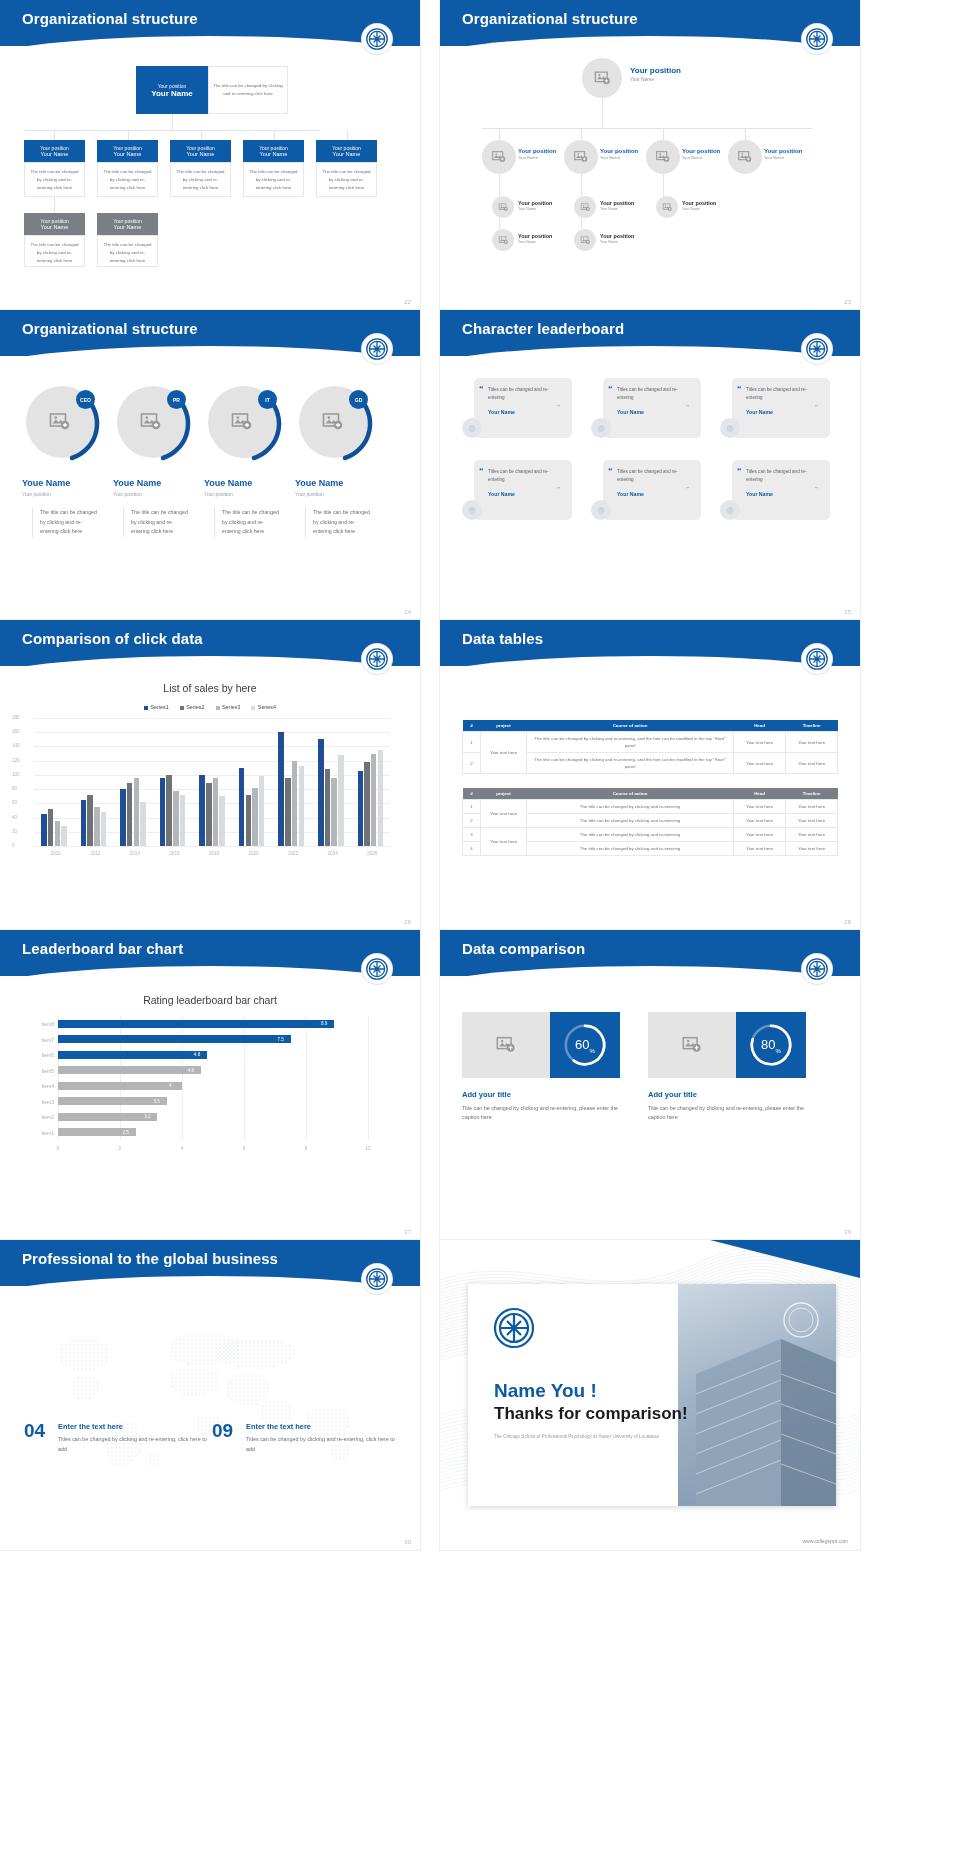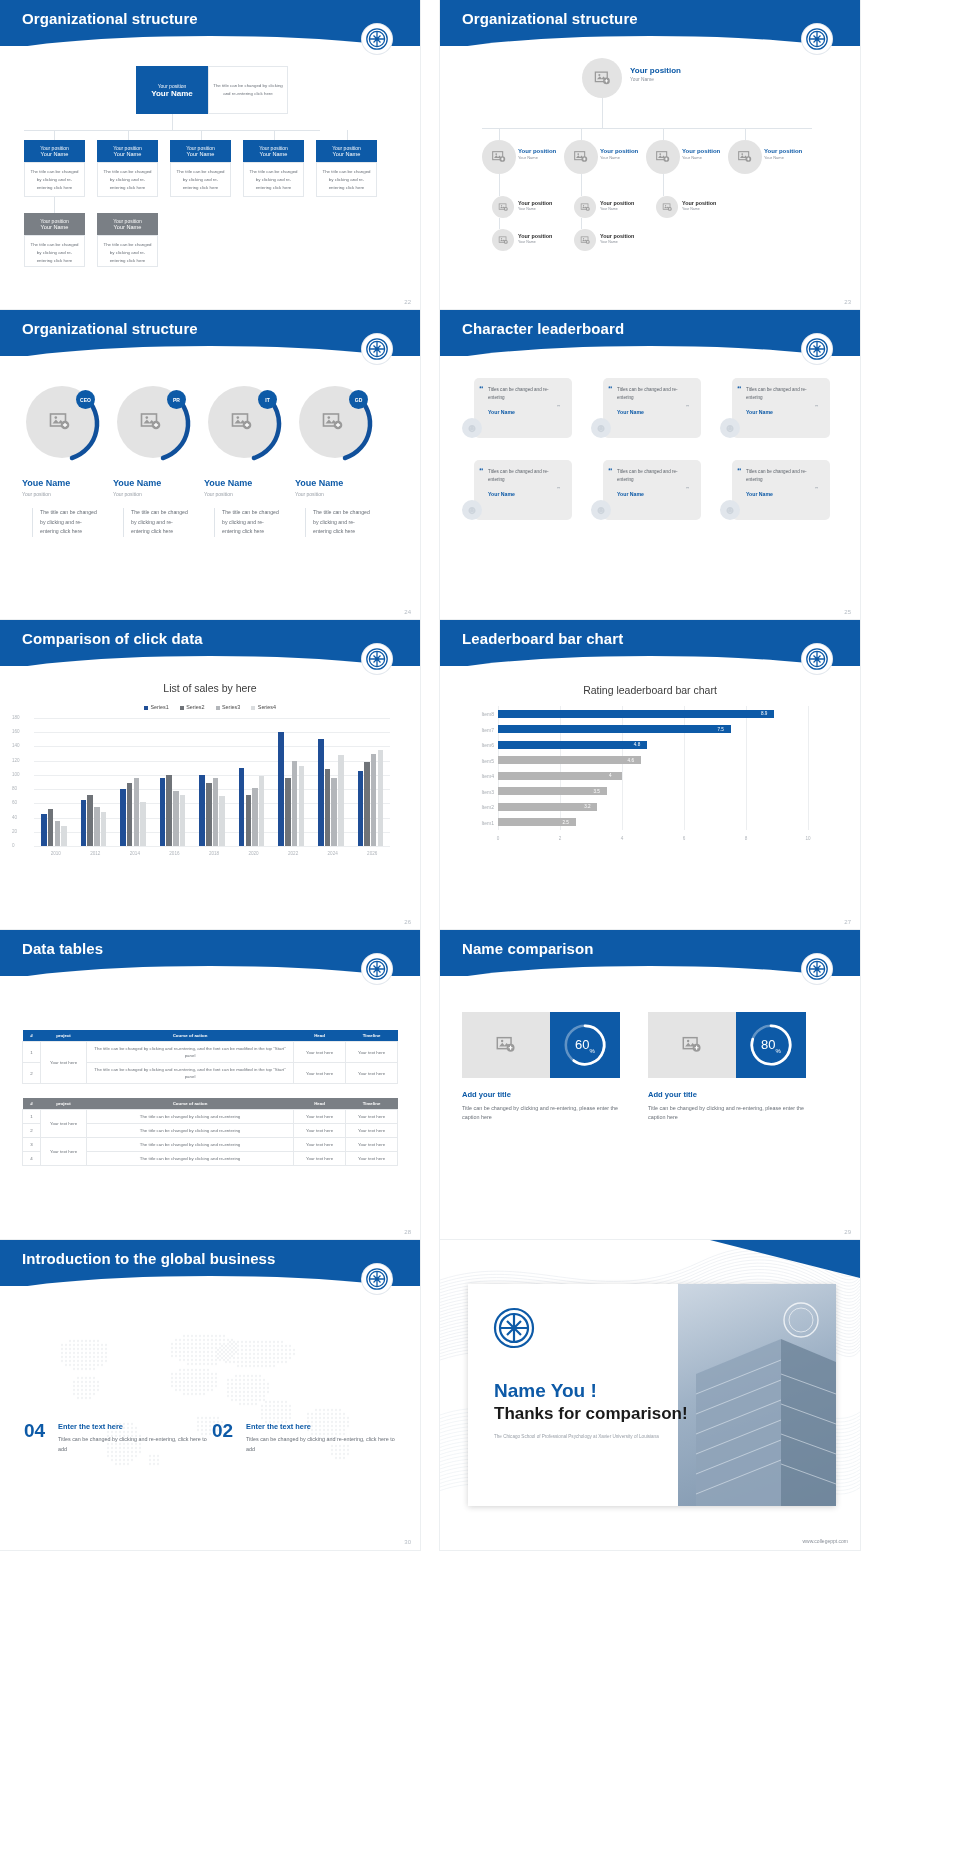--- a/index.html
+++ b/index.html
@@ -565,75 +565,20 @@
         <div class="bar" style="left:370.96444444444444px; top:133.55555555555554px; width:5.5px; height:92.44444444444444px; background:#b3b6ba;"></div>
         <div class="bar" style="left:377.6644444444445px; top:130px; width:5.5px; height:96px; background:#d9dcde;"></div>
         <div class="axis-lab" style="left:361.22222222222223px; top:231px; width:22px; text-align:center;">2026</div>
       </div>
     <div class="pgnum">26</div>
   </div>
 
   <div class="slide">
     <div class="band"></div>
       <div class="band-curve"></div>
-    <div class="s-title">Leaderboard bar chart</div>
-    <div class="logo">
-      <svg viewBox="0 0 24 24">
-          <g fill="none" stroke="#0d5aa7" stroke-width="1.3">
-        <circle cx="12" cy="12" r="10.2"></circle>
-            <circle cx="12" cy="12" r="7.6"></circle>
-        <path d="M8.5 8.5 L15.5 15.5 M15.5 8.5 L8.5 15.5 M12 5 L12 19 M5 12 L19 12"></path>
-      </g>
-        </svg>
-    </div>
-    <div class="ch-title" style="top:64px;">Rating leaderboard bar chart</div>
-    <div id="s27-plot">
-        <div style="position:absolute; left:58px; top:86px; width:1px; height:124px; background:#eceef0;"></div>
-          <div class="axis-lab" style="left:53px; top:216px; width:10px; text-align:center;">0</div>
-        <div style="position:absolute; left:120px; top:86px; width:1px; height:124px; background:#eceef0;"></div>
-          <div class="axis-lab" style="left:115px; top:216px; width:10px; text-align:center;">2</div>
-        <div style="position:absolute; left:182px; top:86px; width:1px; height:124px; background:#eceef0;"></div>
-          <div class="axis-lab" style="left:177px; top:216px; width:10px; text-align:center;">4</div>
-        <div style="position:absolute; left:244px; top:86px; width:1px; height:124px; background:#eceef0;"></div>
-          <div class="axis-lab" style="left:239px; top:216px; width:10px; text-align:center;">6</div>
-        <div style="position:absolute; left:306px; top:86px; width:1px; height:124px; background:#eceef0;"></div>
-          <div class="axis-lab" style="left:301px; top:216px; width:10px; text-align:center;">8</div>
-        <div style="position:absolute; left:368px; top:86px; width:1px; height:124px; background:#eceef0;"></div>
-          <div class="axis-lab" style="left:363px; top:216px; width:10px; text-align:center;">10</div>
-        <div class="hbar-lbl" style="left:24px; top:91px; width:30px;">Item8</div>
-          <div class="hbar" style="position:absolute; left:58px; top:89.5px; width:275.9px; height:8px; background:#0d5aa7;"></div>
-          <div class="hbar-val" style="left:320.9px; top:91.3px;">8.9</div>
-        <div class="hbar-lbl" style="left:24px; top:106.5px; width:30px;">Item7</div>
-          <div class="hbar" style="position:absolute; left:58px; top:105px; width:232.5px; height:8px; background:#0d5aa7;"></div>
-          <div class="hbar-val" style="left:277.5px; top:106.8px;">7.5</div>
-        <div class="hbar-lbl" style="left:24px; top:122px; width:30px;">Item6</div>
-          <div class="hbar" style="position:absolute; left:58px; top:120.5px; width:148.79999999999998px; height:8px; background:#0d5aa7;"></div>
-          <div class="hbar-val" style="left:193.79999999999998px; top:122.3px;">4.8</div>
-        <div class="hbar-lbl" style="left:24px; top:137.5px; width:30px;">Item5</div>
-          <div class="hbar" style="position:absolute; left:58px; top:136px; width:142.6px; height:8px; background:#b4b4b4;"></div>
-          <div class="hbar-val" style="left:187.6px; top:137.8px;">4.6</div>
-        <div class="hbar-lbl" style="left:24px; top:153px; width:30px;">Item4</div>
-          <div class="hbar" style="position:absolute; left:58px; top:151.5px; width:124px; height:8px; background:#b4b4b4;"></div>
-          <div class="hbar-val" style="left:169px; top:153.3px;">4</div>
-        <div class="hbar-lbl" style="left:24px; top:168.5px; width:30px;">Item3</div>
-          <div class="hbar" style="position:absolute; left:58px; top:167px; width:108.5px; height:8px; background:#b4b4b4;"></div>
-          <div class="hbar-val" style="left:153.5px; top:168.8px;">3.5</div>
-        <div class="hbar-lbl" style="left:24px; top:184px; width:30px;">Item2</div>
-          <div class="hbar" style="position:absolute; left:58px; top:182.5px; width:99.2px; height:8px; background:#b4b4b4;"></div>
-          <div class="hbar-val" style="left:144.2px; top:184.3px;">3.2</div>
-        <div class="hbar-lbl" style="left:24px; top:199.5px; width:30px;">Item1</div>
-          <div class="hbar" style="position:absolute; left:58px; top:198px; width:77.5px; height:8px; background:#b4b4b4;"></div>
-          <div class="hbar-val" style="left:122.5px; top:199.8px;">2.5</div>
-      </div>
-    <div class="pgnum">27</div>
-  </div>
-
-  <div class="slide">
-    <div class="band"></div>
-      <div class="band-curve"></div>
     <div class="s-title">Data tables</div>
     <div class="logo">
       <svg viewBox="0 0 24 24">
           <g fill="none" stroke="#0d5aa7" stroke-width="1.3">
         <circle cx="12" cy="12" r="10.2"></circle>
             <circle cx="12" cy="12" r="7.6"></circle>
         <path d="M8.5 8.5 L15.5 15.5 M15.5 8.5 L8.5 15.5 M12 5 L12 19 M5 12 L19 12"></path>
       </g>
         </svg>
     </div>
@@ -715,21 +660,76 @@
             </tr>
           </tbody>
         </table>
       </div>
     <div class="pgnum">28</div>
   </div>
 
   <div class="slide">
     <div class="band"></div>
       <div class="band-curve"></div>
-    <div class="s-title">Name comparison</div>
+    <div class="s-title">Leaderboard bar chart</div>
+    <div class="logo">
+      <svg viewBox="0 0 24 24">
+          <g fill="none" stroke="#0d5aa7" stroke-width="1.3">
+        <circle cx="12" cy="12" r="10.2"></circle>
+            <circle cx="12" cy="12" r="7.6"></circle>
+        <path d="M8.5 8.5 L15.5 15.5 M15.5 8.5 L8.5 15.5 M12 5 L12 19 M5 12 L19 12"></path>
+      </g>
+        </svg>
+    </div>
+    <div class="ch-title" style="top:64px;">Rating leaderboard bar chart</div>
+    <div id="s27-plot">
+        <div style="position:absolute; left:58px; top:86px; width:1px; height:124px; background:#eceef0;"></div>
+          <div class="axis-lab" style="left:53px; top:216px; width:10px; text-align:center;">0</div>
+        <div style="position:absolute; left:120px; top:86px; width:1px; height:124px; background:#eceef0;"></div>
+          <div class="axis-lab" style="left:115px; top:216px; width:10px; text-align:center;">2</div>
+        <div style="position:absolute; left:182px; top:86px; width:1px; height:124px; background:#eceef0;"></div>
+          <div class="axis-lab" style="left:177px; top:216px; width:10px; text-align:center;">4</div>
+        <div style="position:absolute; left:244px; top:86px; width:1px; height:124px; background:#eceef0;"></div>
+          <div class="axis-lab" style="left:239px; top:216px; width:10px; text-align:center;">6</div>
+        <div style="position:absolute; left:306px; top:86px; width:1px; height:124px; background:#eceef0;"></div>
+          <div class="axis-lab" style="left:301px; top:216px; width:10px; text-align:center;">8</div>
+        <div style="position:absolute; left:368px; top:86px; width:1px; height:124px; background:#eceef0;"></div>
+          <div class="axis-lab" style="left:363px; top:216px; width:10px; text-align:center;">10</div>
+        <div class="hbar-lbl" style="left:24px; top:91px; width:30px;">Item8</div>
+          <div class="hbar" style="position:absolute; left:58px; top:89.5px; width:275.9px; height:8px; background:#0d5aa7;"></div>
+          <div class="hbar-val" style="left:320.9px; top:91.3px;">8.9</div>
+        <div class="hbar-lbl" style="left:24px; top:106.5px; width:30px;">Item7</div>
+          <div class="hbar" style="position:absolute; left:58px; top:105px; width:232.5px; height:8px; background:#0d5aa7;"></div>
+          <div class="hbar-val" style="left:277.5px; top:106.8px;">7.5</div>
+        <div class="hbar-lbl" style="left:24px; top:122px; width:30px;">Item6</div>
+          <div class="hbar" style="position:absolute; left:58px; top:120.5px; width:148.79999999999998px; height:8px; background:#0d5aa7;"></div>
+          <div class="hbar-val" style="left:193.79999999999998px; top:122.3px;">4.8</div>
+        <div class="hbar-lbl" style="left:24px; top:137.5px; width:30px;">Item5</div>
+          <div class="hbar" style="position:absolute; left:58px; top:136px; width:142.6px; height:8px; background:#b4b4b4;"></div>
+          <div class="hbar-val" style="left:187.6px; top:137.8px;">4.6</div>
+        <div class="hbar-lbl" style="left:24px; top:153px; width:30px;">Item4</div>
+          <div class="hbar" style="position:absolute; left:58px; top:151.5px; width:124px; height:8px; background:#b4b4b4;"></div>
+          <div class="hbar-val" style="left:169px; top:153.3px;">4</div>
+        <div class="hbar-lbl" style="left:24px; top:168.5px; width:30px;">Item3</div>
+          <div class="hbar" style="position:absolute; left:58px; top:167px; width:108.5px; height:8px; background:#b4b4b4;"></div>
+          <div class="hbar-val" style="left:153.5px; top:168.8px;">3.5</div>
+        <div class="hbar-lbl" style="left:24px; top:184px; width:30px;">Item2</div>
+          <div class="hbar" style="position:absolute; left:58px; top:182.5px; width:99.2px; height:8px; background:#b4b4b4;"></div>
+          <div class="hbar-val" style="left:144.2px; top:184.3px;">3.2</div>
+        <div class="hbar-lbl" style="left:24px; top:199.5px; width:30px;">Item1</div>
+          <div class="hbar" style="position:absolute; left:58px; top:198px; width:77.5px; height:8px; background:#b4b4b4;"></div>
+          <div class="hbar-val" style="left:122.5px; top:199.8px;">2.5</div>
+      </div>
+    <div class="pgnum">27</div>
+  </div>
+
+  <div class="slide">
+    <div class="band"></div>
+      <div class="band-curve"></div>
+    <div class="s-title">Data comparison</div>
     <div class="logo">
       <svg viewBox="0 0 24 24">
           <g fill="none" stroke="#0d5aa7" stroke-width="1.3">
         <circle cx="12" cy="12" r="10.2"></circle>
             <circle cx="12" cy="12" r="7.6"></circle>
         <path d="M8.5 8.5 L15.5 15.5 M15.5 8.5 L8.5 15.5 M12 5 L12 19 M5 12 L19 12"></path>
       </g>
         </svg>
     </div>
     <div id="s29-items">
@@ -769,21 +769,21 @@
     </div>
     <div class="dc-h" style="left:208px; top:160px;">Add your title</div>
     <div class="dc-p" style="left:208px; top:174px; width:170px;">Title can be changed by clicking and re-entering, please enter the caption here</div>
       </div>
     <div class="pgnum">29</div>
   </div>
 
   <div class="slide">
     <div class="band"></div>
       <div class="band-curve"></div>
-    <div class="s-title">Introduction to the global business</div>
+    <div class="s-title">Professional to the global business</div>
     <div class="logo">
       <svg viewBox="0 0 24 24">
           <g fill="none" stroke="#0d5aa7" stroke-width="1.3">
         <circle cx="12" cy="12" r="10.2"></circle>
             <circle cx="12" cy="12" r="7.6"></circle>
         <path d="M8.5 8.5 L15.5 15.5 M15.5 8.5 L8.5 15.5 M12 5 L12 19 M5 12 L19 12"></path>
       </g>
         </svg>
     </div>
     <svg style="position:absolute; left:18px; top:62px; width:386px; height:190px; opacity:.5;" viewBox="0 0 386 190" id="s30-map">
@@ -1541,21 +1541,21 @@
         <circle cx="136" cy="158" r="1.15" fill="#e4e7ea"></circle>
         <circle cx="140" cy="158" r="1.15" fill="#e4e7ea"></circle>
         <circle cx="132" cy="162" r="1.15" fill="#e4e7ea"></circle>
         <circle cx="136" cy="162" r="1.15" fill="#e4e7ea"></circle>
         <circle cx="140" cy="162" r="1.15" fill="#e4e7ea"></circle>
       </svg>
     <div id="s30-items">
         <div class="num-big" style="left:24px; top:180px;">04</div>
     <div class="gb-h" style="left:58px; top:182px;">Enter the text here</div>
     <div class="gb-p" style="left:58px; top:195px; width:150px;">Titles can be changed by clicking and re-entering, click here to add</div>
-        <div class="num-big" style="left:212px; top:180px;">02</div>
+        <div class="num-big" style="left:212px; top:180px;">09</div>
     <div class="gb-h" style="left:246px; top:182px;">Enter the text here</div>
     <div class="gb-p" style="left:246px; top:195px; width:150px;">Titles can be changed by clicking and re-entering, click here to add</div>
       </div>
     <div class="pgnum">30</div>
   </div>
 
   <div class="slide">
     <div class="ty-wrap">
       <svg style="position:absolute; inset:0; width:100%; height:100%;" viewBox="0 0 420 310" preserveAspectRatio="none" id="ty-waves">
           <path d="M0 40 C 90 10, 160 70, 260 22 S 400 60, 420 30" fill="none" stroke="#e9edf1" stroke-width="0.7"></path>

